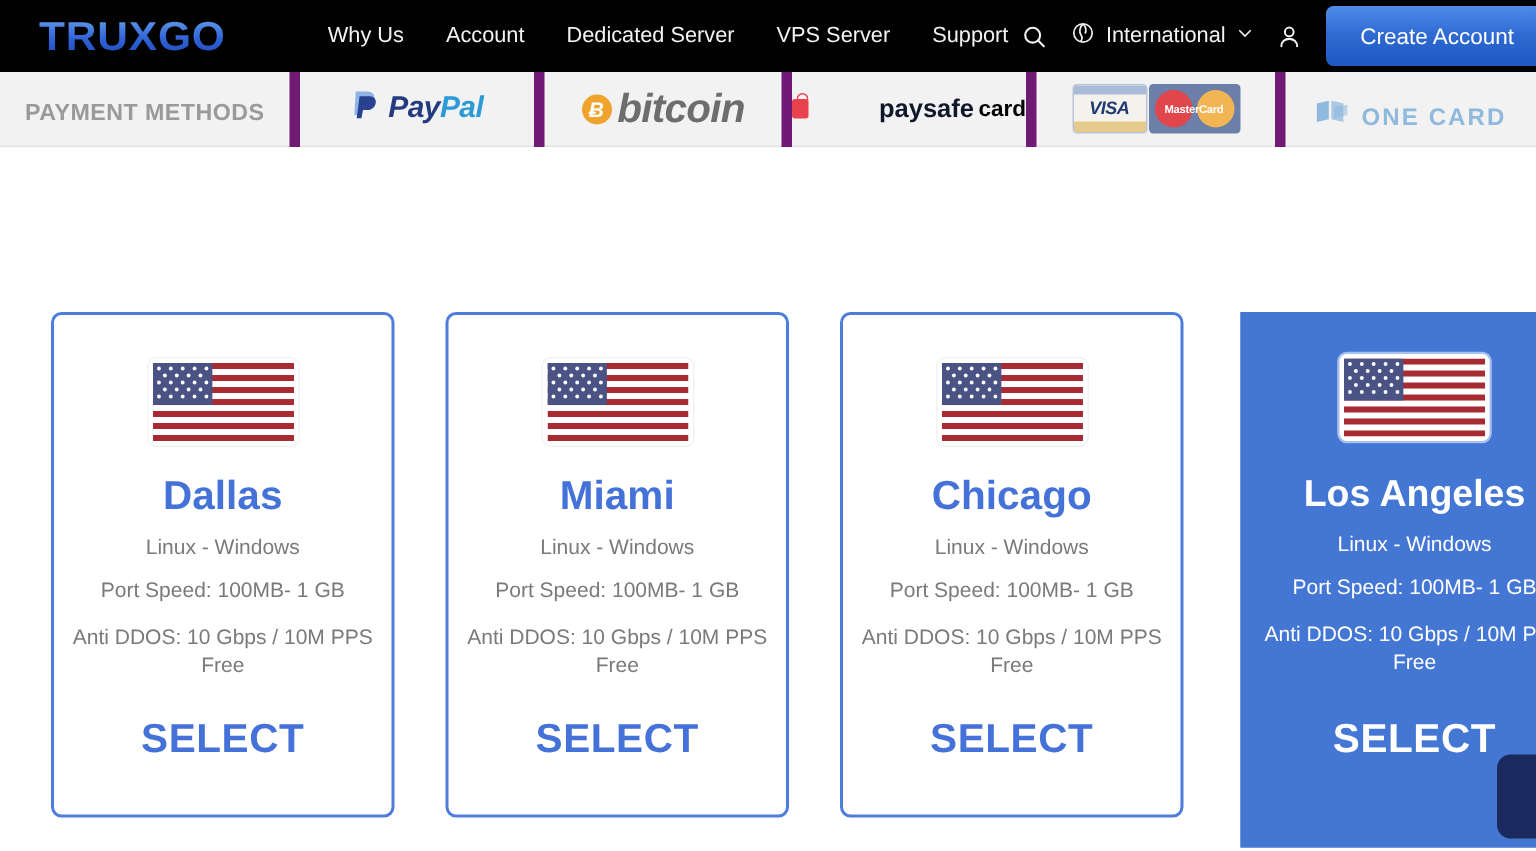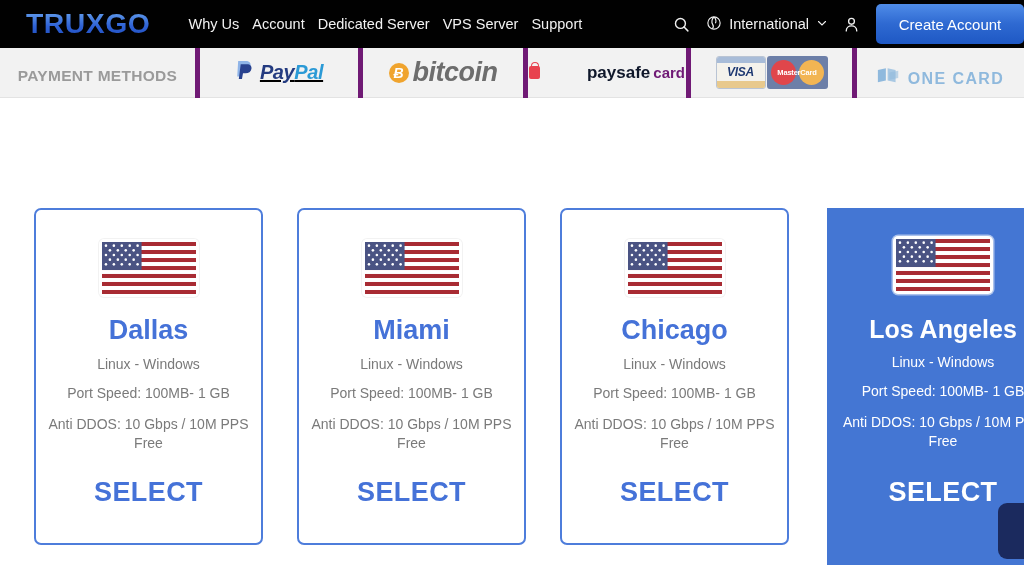--- a/index.html
+++ b/index.html
@@ -34,22 +34,22 @@
     background-clip: text;
     color: transparent;
     font-stretch: condensed;
     transform: scaleX(1.05);
     transform-origin: left center;
   }
 
   .nav-links {
     display: flex;
     align-items: flex-end;
-    margin-left: 44px;
-    gap: 13px;
+    margin-left: 74px;
+    gap: 28px;
   }
   .nav-link {
     color: #f2f2f2;
     font-size: 14.5px;
     white-space: nowrap;
     cursor: pointer;
   }
 
   .nav-right {
     display: flex;
@@ -106,21 +106,21 @@
     display: flex;
     align-items: center;
     border-bottom: 1px solid #e3e3e3;
     z-index: 10;
   }
   .pay-cell {
     height: 50px;
     display: flex;
     align-items: center;
     justify-content: center;
-    border-right: 5px solid #701a75;
+    border-right: 7px solid #701a75;
     position: relative;
   }
   .pay-cell:last-child { border-right: none; }
 
   .pay-label {
     width: 200px;
     color: #9a9a9a;
     font-size: 15.5px;
     font-weight: 700;
     line-height: 19px;
@@ -130,21 +130,21 @@
     margin-top: 6px;
   }
   .pay-cell.label-cell { width: 200px; }
   .pay-cell.pp   { width: 163px; }
   .pay-cell.btc  { width: 165px; }
   .pay-cell.psc  { width: 163px; }
   .pay-cell.visa { width: 166px; }
   .pay-cell.onec { width: 167px; }
 
   
-  .paypal { display: flex; align-items: center; gap: 6px; text-decoration: underline; }
+  .paypal { display: flex; align-items: center; gap: 6px; }
   .paypal-text {
     font-size: 20px; font-weight: 800; font-style: italic; letter-spacing: -0.4px;
   }
   .pp-a { color: #243b80; }
   .pp-b { color: #2b9ad6; }
 
   
   .bitcoin { display: flex; align-items: center; gap: 4px; }
   .btc-coin {
     width: 20px; height: 20px; border-radius: 50%;
@@ -163,21 +163,21 @@
   .psc-lock {
     width: 11px; height: 13px; background: #e8424f; border-radius: 2px;
     position: relative;
   }
   .psc-lock::before {
     content: ""; position: absolute; top: -4px; left: 2.5px;
     width: 6px; height: 6px; border: 1.6px solid #e8424f;
     border-bottom: none; border-radius: 4px 4px 0 0;
   }
   .psc-a { color: #0f172a; font-size: 17px; font-weight: 800; margin-left: 44px; }
-  .psc-b { color: #701a75; font-size: 15px; font-weight: 800; }
+  .psc-b { color: #000000; font-size: 15px; font-weight: 800; }
 
   
   .cards { display: flex; align-items: center; gap: 1px; }
   .visa-card {
     width: 50px; height: 33px; border-radius: 3px;
     background: #f4f2ec; border: 1px solid #b9c4d4;
     display: flex; flex-direction: column; justify-content: space-between;
     overflow: hidden;
   }
   .visa-top { height: 6px; background: #a8bcd8; }

